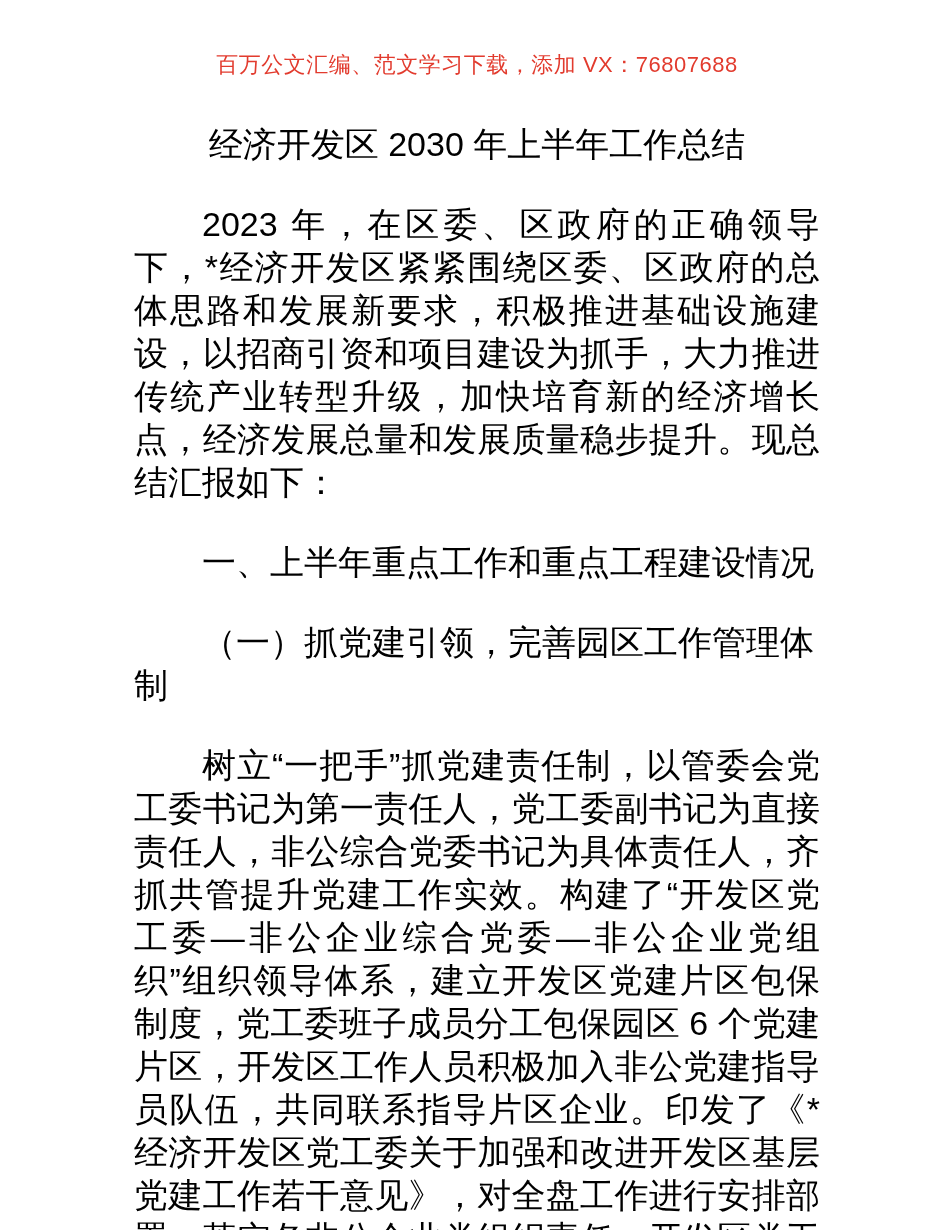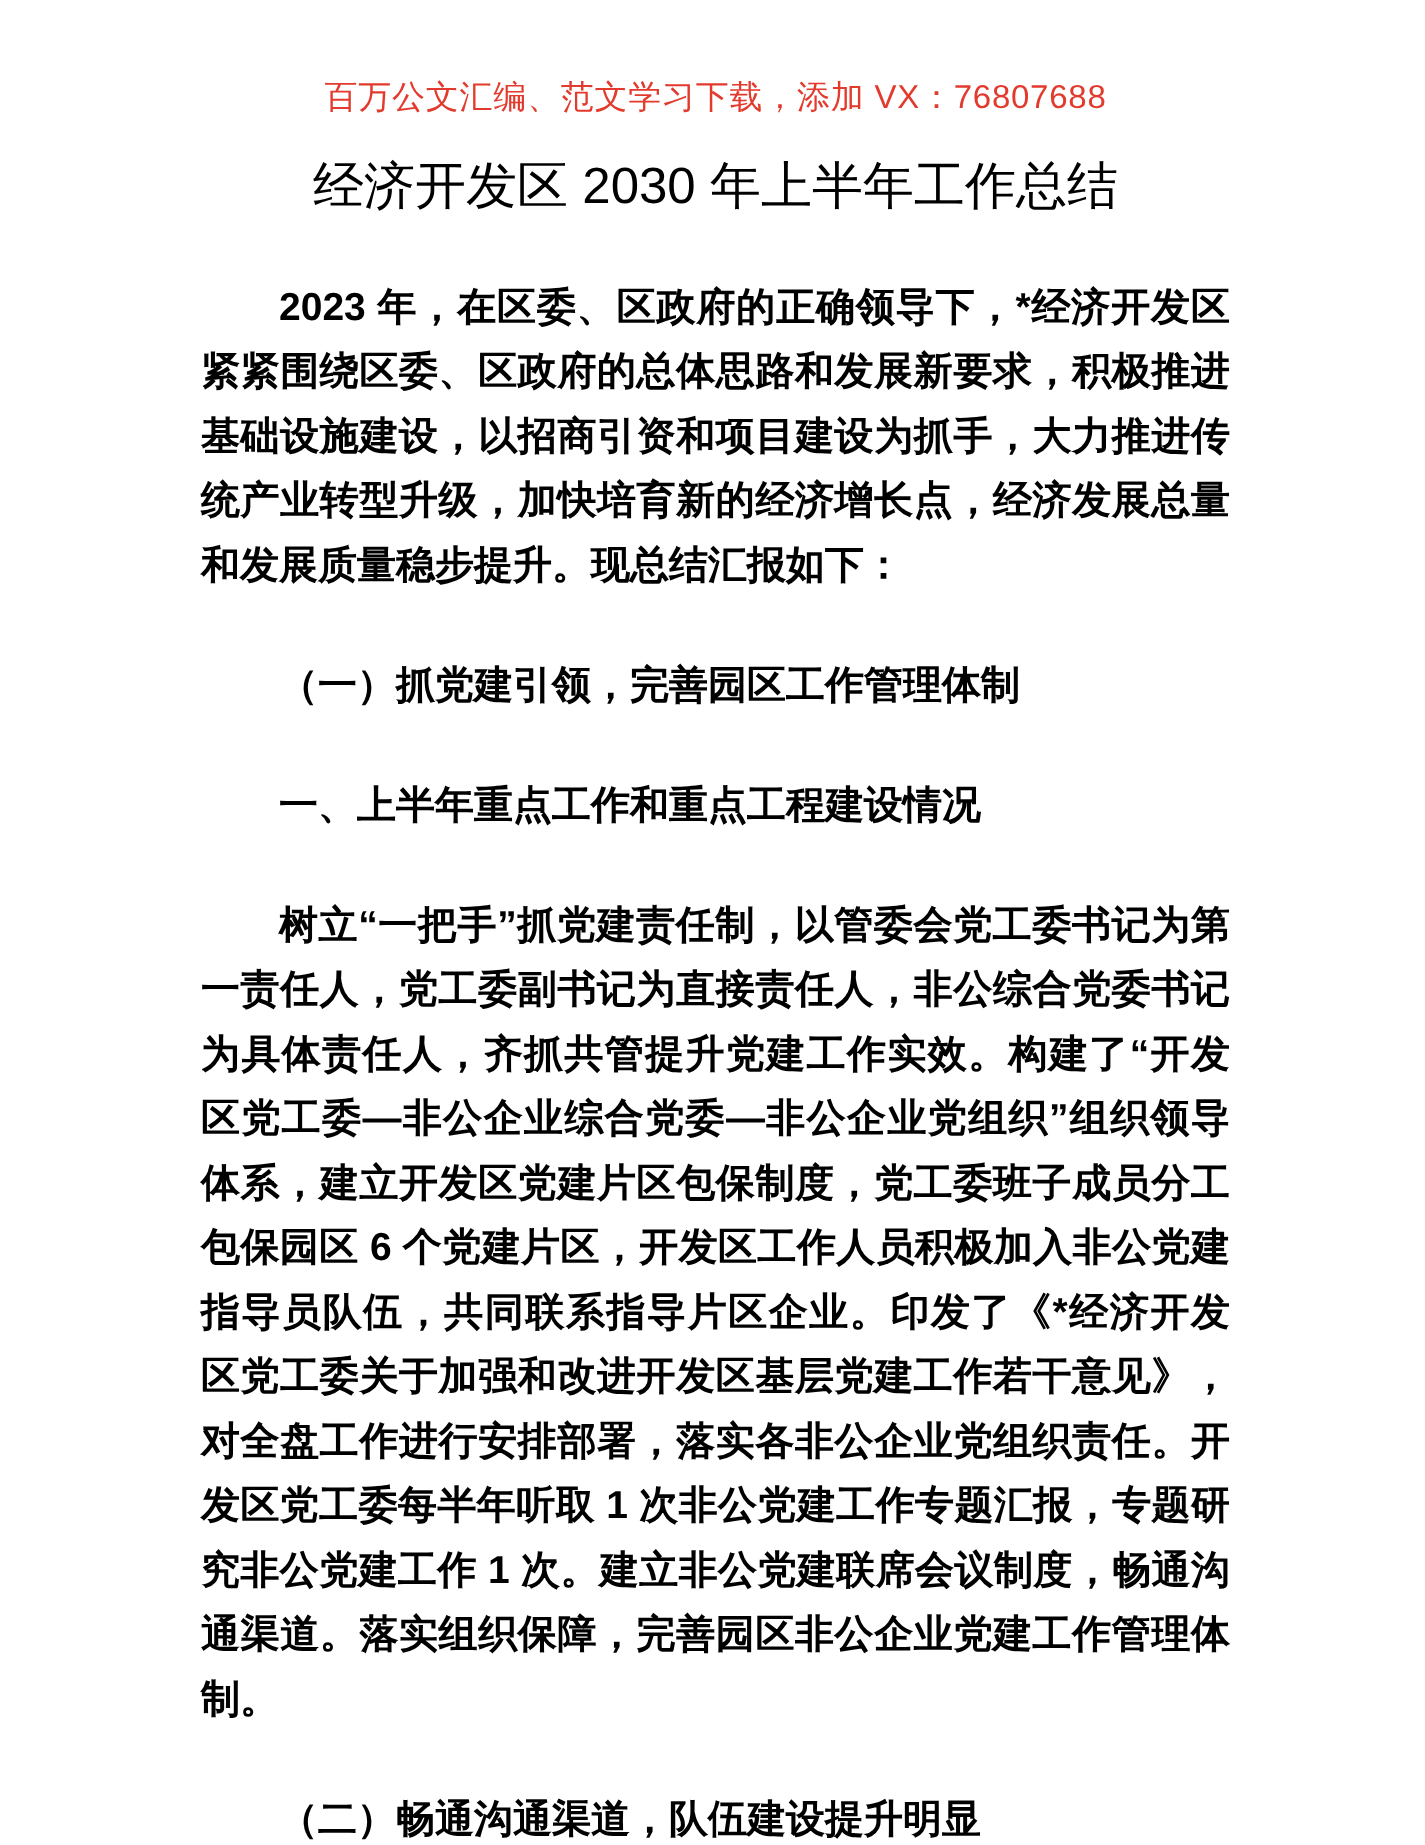--- a/index.html
+++ b/index.html
@@ -12,56 +12,56 @@
     background: #ffffff;
     padding: 52px 130px 0 134px;
     font-family: "Liberation Sans", sans-serif;
     color: #000000;
     overflow: hidden;
   }
   .notice {
     text-align: center;
     font-size: 22px;
     line-height: 26px;
-    margin-bottom: 24px;
+    margin-bottom: 44px;
     font-weight: normal;
     letter-spacing: 0.5px;
   }
   .doc-title {
     text-align: center;
     font-size: 34px;
     line-height: 44px;
     font-weight: normal;
     margin-bottom: 20px;
     white-space: nowrap;
   }
   .para, .heading {
-    font-size: 26px;
+    font-size: 34px;
     line-height: 43px;
     text-align: justify;
     text-indent: 2em;
     margin-bottom: 10px;
-    font-weight: bold;
+    font-weight: normal;
     word-break: break-all;
     margin-top: 37px;
   }
   .heading { text-align: left; }
 </style>
 </head>
 <body>
 
 <div class="page">
 
   <div class="notice" style="color: rgb(226, 59, 46);">百万公文汇编、范文学习下载，添加 VX：76807688</div>
 
   <div class="doc-title">经济开发区 2030 年上半年工作总结</div>
 
   <p class="para">2023 年，在区委、区政府的正确领导下，*经济开发区紧紧围绕区委、区政府的总体思路和发展新要求，积极推进基础设施建设，以招商引资和项目建设为抓手，大力推进传统产业转型升级，加快培育新的经济增长点，经济发展总量和发展质量稳步提升。现总结汇报如下：</p>
 
+  <p class="heading">一、上半年重点工作和重点工程建设情况</p>
+
   <p class="heading">（一）抓党建引领，完善园区工作管理体制</p>
-
-  <p class="heading">一、上半年重点工作和重点工程建设情况</p>
 
   <p class="para">树立“一把手”抓党建责任制，以管委会党工委书记为第一责任人，党工委副书记为直接责任人，非公综合党委书记为具体责任人，齐抓共管提升党建工作实效。构建了“开发区党工委—非公企业综合党委—非公企业党组织”组织领导体系，建立开发区党建片区包保制度，党工委班子成员分工包保园区 6 个党建片区，开发区工作人员积极加入非公党建指导员队伍，共同联系指导片区企业。印发了《*经济开发区党工委关于加强和改进开发区基层党建工作若干意见》，对全盘工作进行安排部署，落实各非公企业党组织责任。开发区党工委每半年听取 1 次非公党建工作专题汇报，专题研究非公党建工作 1 次。建立非公党建联席会议制度，畅通沟通渠道。落实组织保障，完善园区非公企业党建工作管理体制。</p>
 
   <p class="heading">（二）畅通沟通渠道，队伍建设提升明显</p>
 
 </div>
 
 </body></html>

